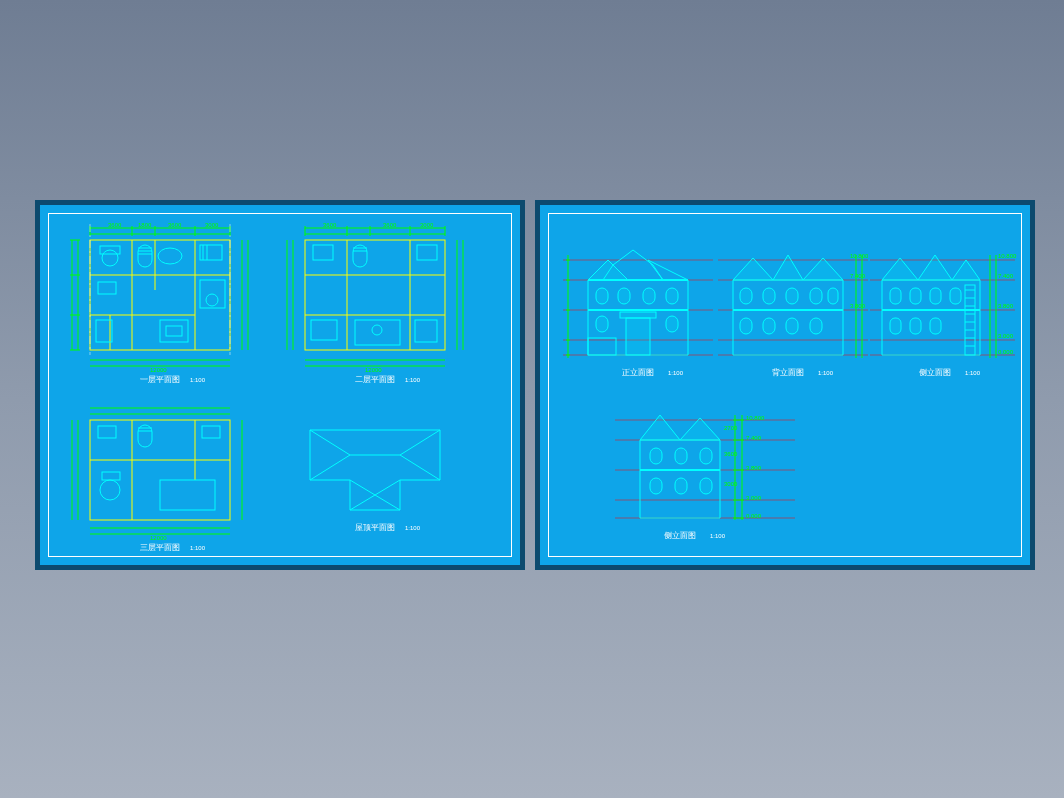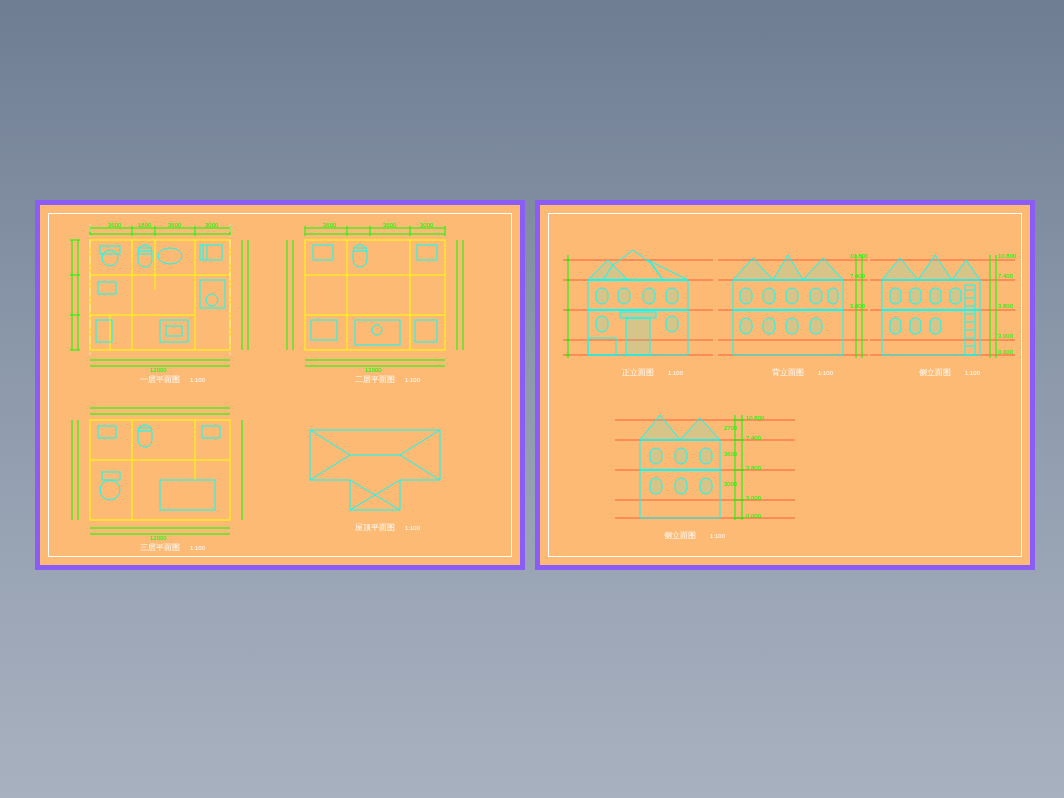--- a/index.html
+++ b/index.html
@@ -1,17 +1,17 @@
 <!DOCTYPE html>
 <html><head>
 <meta charset="utf-8">
 <style>
 html,body{margin:0;padding:0;width:1064px;height:798px;overflow:hidden;font-family:Arial,sans-serif;background:linear-gradient(to bottom,#6f7d93 0%,#8f9bad 50%,#a8b1bf 100%)}
 .sheets{position:absolute;top:200px;left:35px;display:flex;gap:10px}
-.sheet{background:#fdba74;border:5px solid #8b5cf6;position:relative}
+.sheet{background:#0ea5e9;border:5px solid #0c4a6e;position:relative}
 .sheet-inner{position:absolute;top:8px;left:8px;right:8px;bottom:8px;border:1px solid #fff}
 .s1{width:480px;height:360px}
 .s2{width:490px;height:360px}
 .plan{position:absolute}
 .dim{stroke:#0f0;stroke-width:1;fill:none}
 .dimtxt{fill:#0f0;font-size:6px;font-family:Arial}
 .wall{stroke:#ff0;stroke-width:1;fill:none}
 .furn{stroke:#0ff;stroke-width:1;fill:none}
 .elev{stroke:#0ff;stroke-width:1;fill:#0ff}
 .lvl{stroke:#f00;stroke-width:0.5;fill:none}

